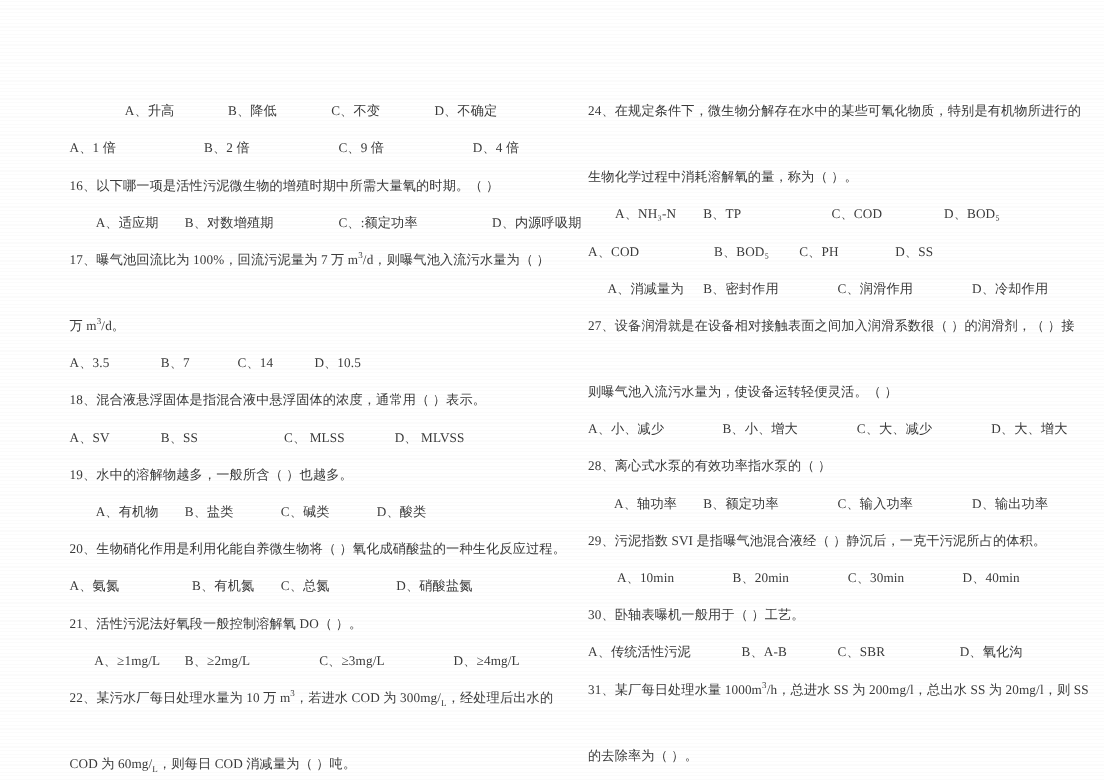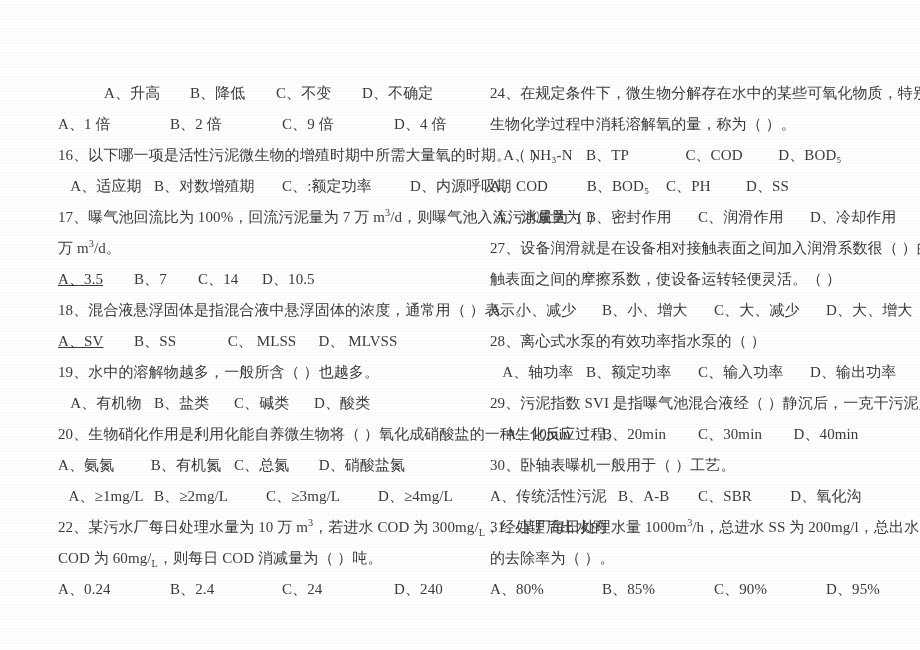--- a/index.html
+++ b/index.html
@@ -37,47 +37,48 @@
   }
   .col-right {
     width: 392px;
     flex: 0 0 392px;
   }
 
   
   .line {
     height: 31px;
     line-height: 31px;
-    font-size: 15px;
+    font-size: 11px;
     white-space: nowrap;
     letter-spacing: 0.1px;
     color: #3a3a3a;
   }
   .line.indent {
     padding-left: 46px;
   }
   .line.stem {
     padding-left: 0;
   }
   .line.cont {
     padding-left: 0;
+    margin-top: 24px;
   }
 
   
   .opts {
     display: block;
   }
   .opt {
     display: inline-block;
     white-space: nowrap;
   }
 
   
   .w1 { min-width: 86px; }
-  .w2 { min-width: 76px; text-decoration: underline; }
+  .w2 { min-width: 76px; }
   .w3 { min-width: 80px; }
   .w4 { min-width: 96px; text-align: center; }
   .w5 { min-width: 112px; }
   .w6 { min-width: 64px; }
   .w7 { min-width: 128px; }
 
   sup, sub {
     font-size: 0.68em;
     line-height: 0;
   }
@@ -104,33 +105,34 @@
         <div class="line opts"><span class="opt w4">A、适应期</span><span class="opt w7">B、对数增殖期</span><span class="opt w7">C、:额定功率</span><span class="opt w7">D、内源呼吸期</span></div>
         <div class="line stem">17、曝气池回流比为 100%，回流污泥量为 7 万 m<sup>3</sup>/d，则曝气池入流污水量为（    ）</div>
         <div class="line cont">万 m<sup>3</sup>/d。</div>
         <div class="line opts"><span class="opt w2">A、3.5</span><span class="opt w6">B、7</span><span class="opt w6">C、14</span><span class="opt w6">D、10.5</span></div>
         <div class="line stem">18、混合液悬浮固体是指混合液中悬浮固体的浓度，通常用（    ）表示。</div>
         <div class="line opts"><span class="opt w2">A、SV</span><span class="opt w3">B、SS</span><span class="opt w4">C、 MLSS</span><span class="opt w4">D、 MLVSS</span></div>
         <div class="line stem">19、水中的溶解物越多，一般所含（    ）也越多。</div>
         <div class="line opts"><span class="opt w4">A、有机物</span><span class="opt w3">B、盐类</span><span class="opt w3">C、碱类</span><span class="opt w3">D、酸类</span></div>
         <div class="line stem">20、生物硝化作用是利用化能自养微生物将（  ）氧化成硝酸盐的一种生化反应过程。</div>
         <div class="line opts"><span class="opt w3">A、氨氮</span><span class="opt w4">B、有机氮</span><span class="opt w3">C、总氮</span><span class="opt w4">D、硝酸盐氮</span></div>
+        <div class="line stem">21、活性污泥法好氧段一般控制溶解氧 DO（    ）。</div>
         <div class="line opts"><span class="opt w4">A、≥1mg/L</span><span class="opt w5">B、≥2mg/L</span><span class="opt w5">C、≥3mg/L</span><span class="opt w5">D、≥4mg/L</span></div>
         <div class="line stem">22、某污水厂每日处理水量为 10 万 m<sup>3</sup>，若进水 COD 为 300mg/<sub>L</sub>，经处理后出水的</div>
         <div class="line cont">COD 为 60mg/<sub>L</sub>，则每日 COD 消减量为（    ）吨。</div>
         <div class="line opts"><span class="opt w5">A、0.24</span><span class="opt w5">B、2.4</span><span class="opt w5">C、24</span><span class="opt w5">D、240</span></div>
       </div>
     <div class="col col-right" id="right-col">
         <div class="line stem">24、在规定条件下，微生物分解存在水中的某些可氧化物质，特别是有机物所进行的</div>
         <div class="line cont">生物化学过程中消耗溶解氧的量，称为（    ）。</div>
         <div class="line opts"><span class="opt w4">A、NH₃-N</span><span class="opt w3">B、TP</span><span class="opt w4">C、COD</span><span class="opt w4">D、BOD₅</span></div>
         <div class="line opts"><span class="opt w3">A、COD</span><span class="opt w4">B、BOD₅</span><span class="opt w3">C、PH</span><span class="opt w3">D、SS</span></div>
         <div class="line opts"><span class="opt w4">A、消减量为</span><span class="opt w5">B、密封作用</span><span class="opt w5">C、润滑作用</span><span class="opt w5">D、冷却作用</span></div>
         <div class="line stem">27、设备润滑就是在设备相对接触表面之间加入润滑系数很（  ）的润滑剂，（ ）接</div>
-        <div class="line cont">触表面之间的摩擦系数，使设备运转轻便灵活。（ ）</div>
+        <div class="line cont">则曝气池入流污水量为，使设备运转轻便灵活。（ ）</div>
         <div class="line opts"><span class="opt w5">A、小、减少</span><span class="opt w5">B、小、增大</span><span class="opt w5">C、大、减少</span><span class="opt w5">D、大、增大</span></div>
         <div class="line stem">28、离心式水泵的有效功率指水泵的（    ）</div>
         <div class="line opts"><span class="opt w4">A、轴功率</span><span class="opt w5">B、额定功率</span><span class="opt w5">C、输入功率</span><span class="opt w5">D、输出功率</span></div>
         <div class="line stem">29、污泥指数 SVI 是指曝气池混合液经（  ）静沉后，一克干污泥所占的体积。</div>
         <div class="line opts"><span class="opt w4">A、10min</span><span class="opt w4">B、20min</span><span class="opt w4">C、30min</span><span class="opt w4">D、40min</span></div>
         <div class="line stem">30、卧轴表曝机一般用于（    ）工艺。</div>
         <div class="line opts"><span class="opt w7">A、传统活性污泥</span><span class="opt w3">B、A-B</span><span class="opt w3">C、SBR</span><span class="opt w4">D、氧化沟</span></div>
         <div class="line stem">31、某厂每日处理水量 1000m<sup>3</sup>/h，总进水 SS 为 200mg/l，总出水 SS 为 20mg/l，则 SS</div>
         <div class="line cont">的去除率为（    ）。</div>
         <div class="line opts"><span class="opt w5">A、80%</span><span class="opt w5">B、85%</span><span class="opt w5">C、90%</span><span class="opt w5">D、95%</span></div>

